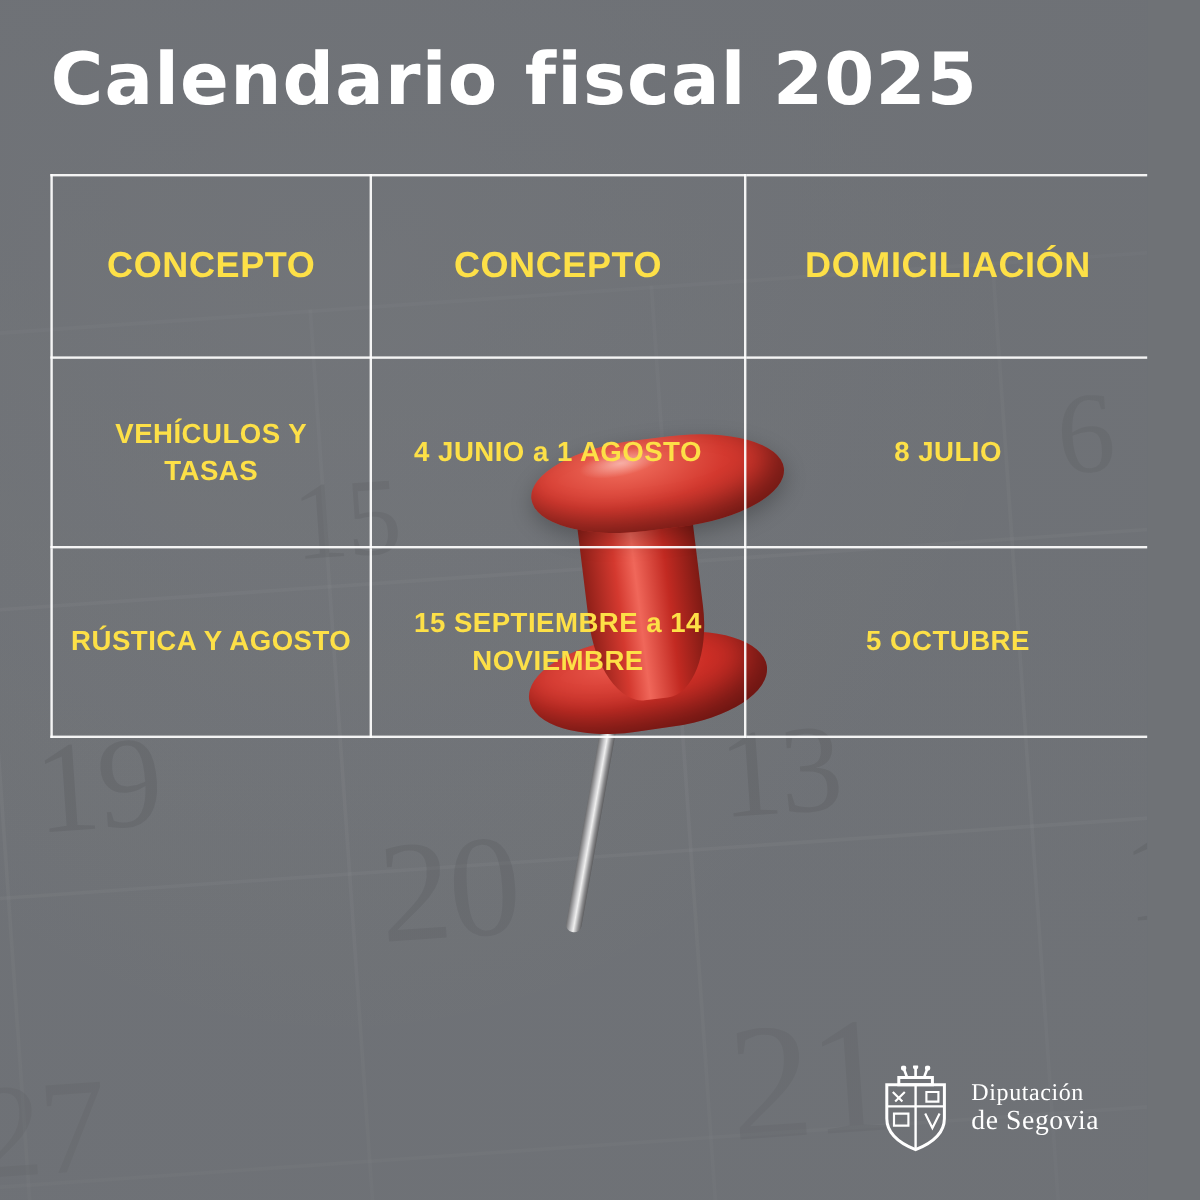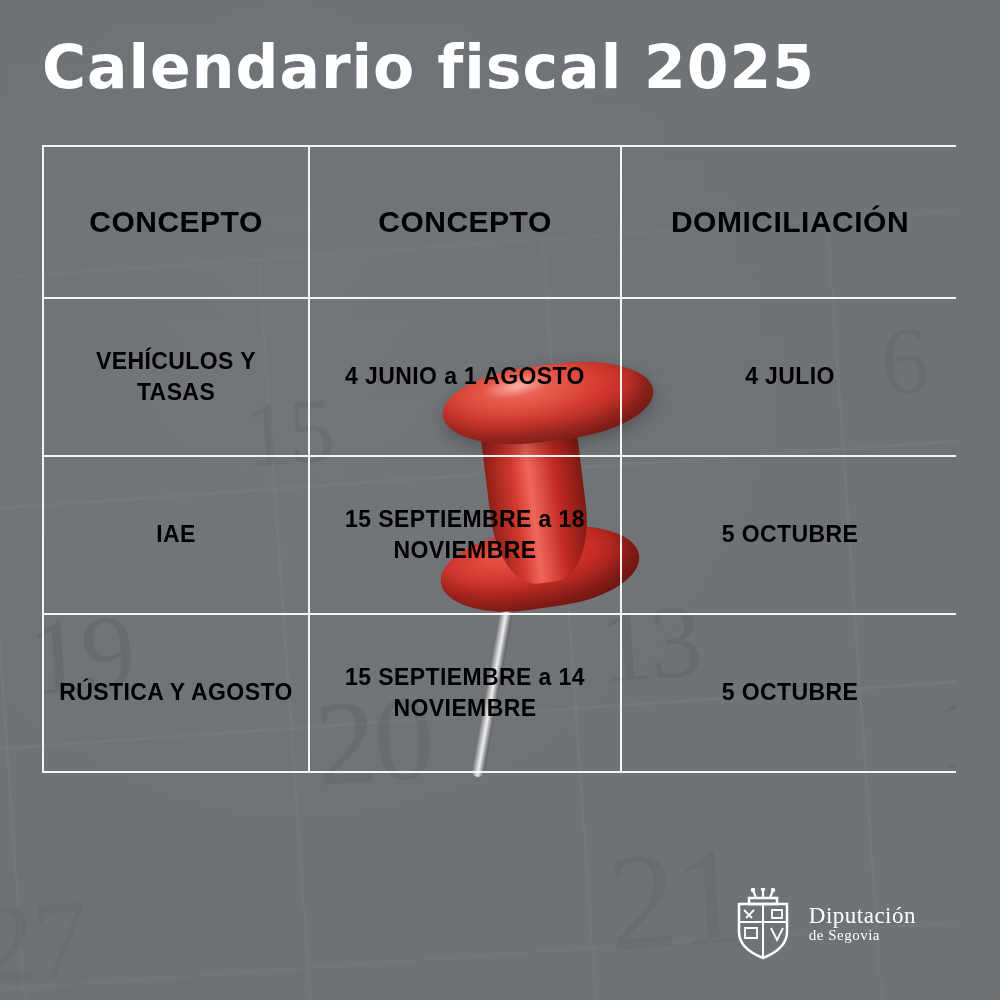--- a/index.html
+++ b/index.html
@@ -145,21 +145,21 @@
   table.fiscal {
     position: absolute;
     left: 42px;
     top: 145px;
     width: 916px;
     border-collapse: collapse;
     table-layout: fixed;
   }
   table.fiscal td, table.fiscal th {
     border: 2px solid rgba(255,255,255,0.92);
-    color: #000000;
+    color: #fde047;
     text-align: center;
     vertical-align: middle;
     padding: 6px 10px;
   }
   table.fiscal th {
     height: 138px;
     font-size: 30px;
     font-weight: 700;
     letter-spacing: 0.5px;
   }
@@ -193,25 +193,25 @@
     width: 64px;
     height: 72px;
     position: relative;
   }
   .logo-text {
     color: #ffffff;
     line-height: 1.05;
     font-family: "Liberation Serif", serif;
   }
   .logo-text .l1 {
+    font-size: 20px;
+    letter-spacing: 0.5px;
+  }
+  .logo-text .l2 {
     font-size: 23px;
-    letter-spacing: 0.5px;
-  }
-  .logo-text .l2 {
-    font-size: 15px;
     letter-spacing: 0.5px;
   }
 </style>
 </head>
 <body>
 
 <div class="poster">
 
   <div class="bg-photo">
     <div class="bg-grid">
@@ -258,26 +258,21 @@
         <tr>
           <th>CONCEPTO</th>
           <th>CONCEPTO</th>
           <th>DOMICILIACIÓN</th>
         </tr>
       </thead>
       <tbody>
         <tr>
           <td class="concepto">VEHÍCULOS Y TASAS</td>
           <td class="periodo">4 JUNIO a 1 AGOSTO</td>
-          <td class="domiciliacion">4 JULIO</td>
-        </tr>
-        <tr>
-          <td class="concepto">IAE</td>
-          <td class="periodo">15 SEPTIEMBRE a 18 NOVIEMBRE</td>
-          <td class="domiciliacion">5 OCTUBRE</td>
+          <td class="domiciliacion">8 JULIO</td>
         </tr>
         <tr>
           <td class="concepto">RÚSTICA Y AGOSTO</td>
           <td class="periodo">15 SEPTIEMBRE a 14 NOVIEMBRE</td>
           <td class="domiciliacion">5 OCTUBRE</td>
         </tr>
       </tbody>
     </table>
 
     <div class="logo-block">

